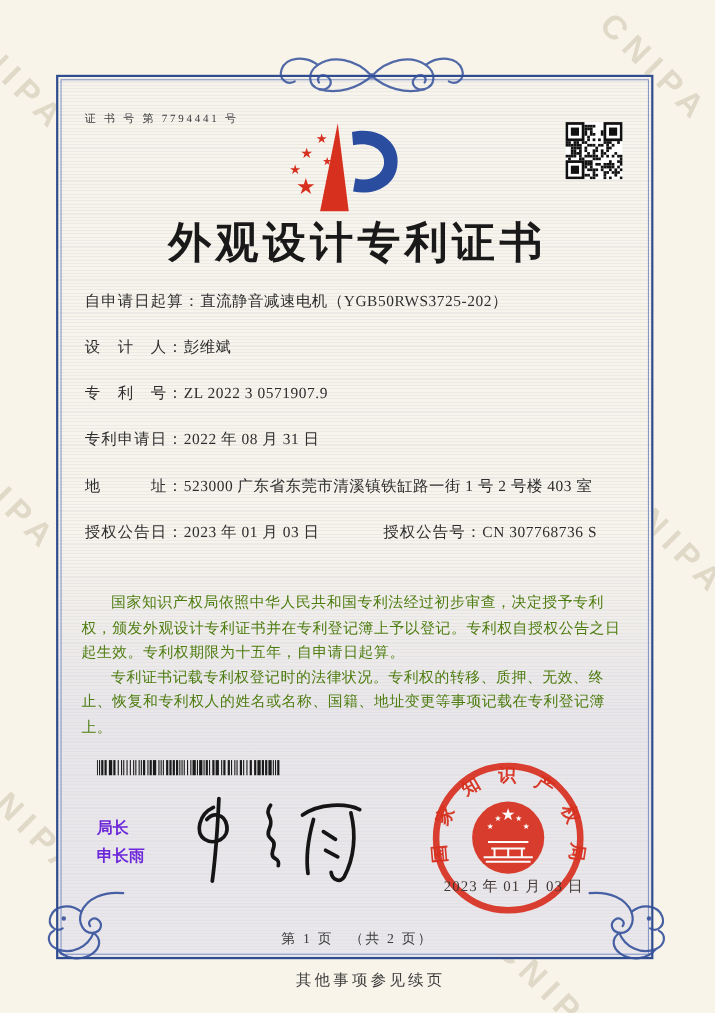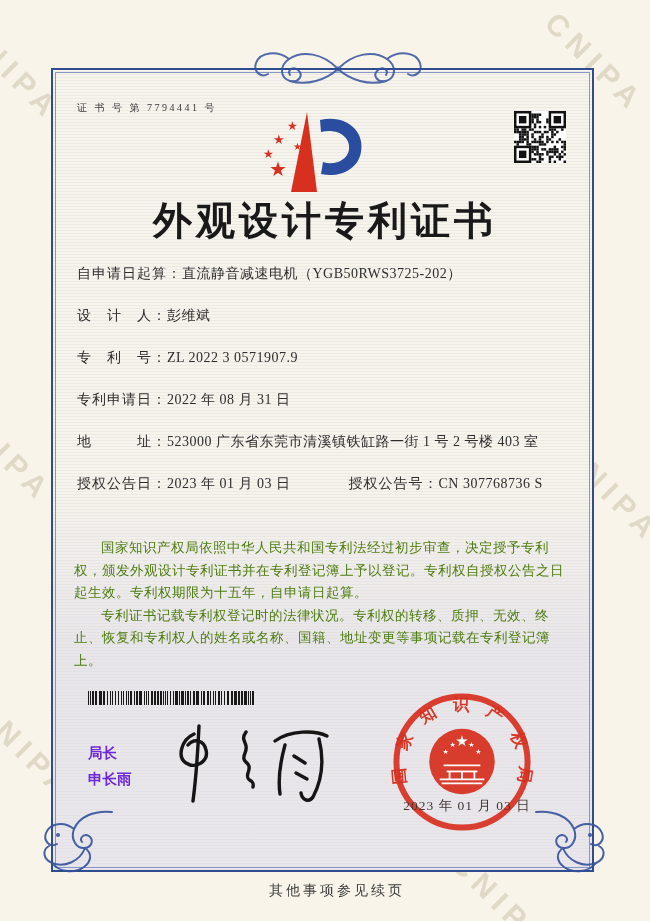--- a/index.html
+++ b/index.html
@@ -422,15 +422,16 @@
         <path d="M54,76 L91,76"></path>
         <path d="M57,82 L88,82"></path>
         <path d="M52,94 L93,94"></path>
         <path d="M60,82 L60,90 M72.5,82 L72.5,90 M85,82 L85,90"></path>
         <path d="M50,90 L95,90"></path>
       </g>
     </g>
   </svg>
   <div class="seal-date">2023 年 01 月 03 日</div>
 
+  <div class="page-info">第 1 页　（共 2 页）</div>
   <div class="cont-note">其他事项参见续页</div>
 
 </div>
 
 </body></html>

